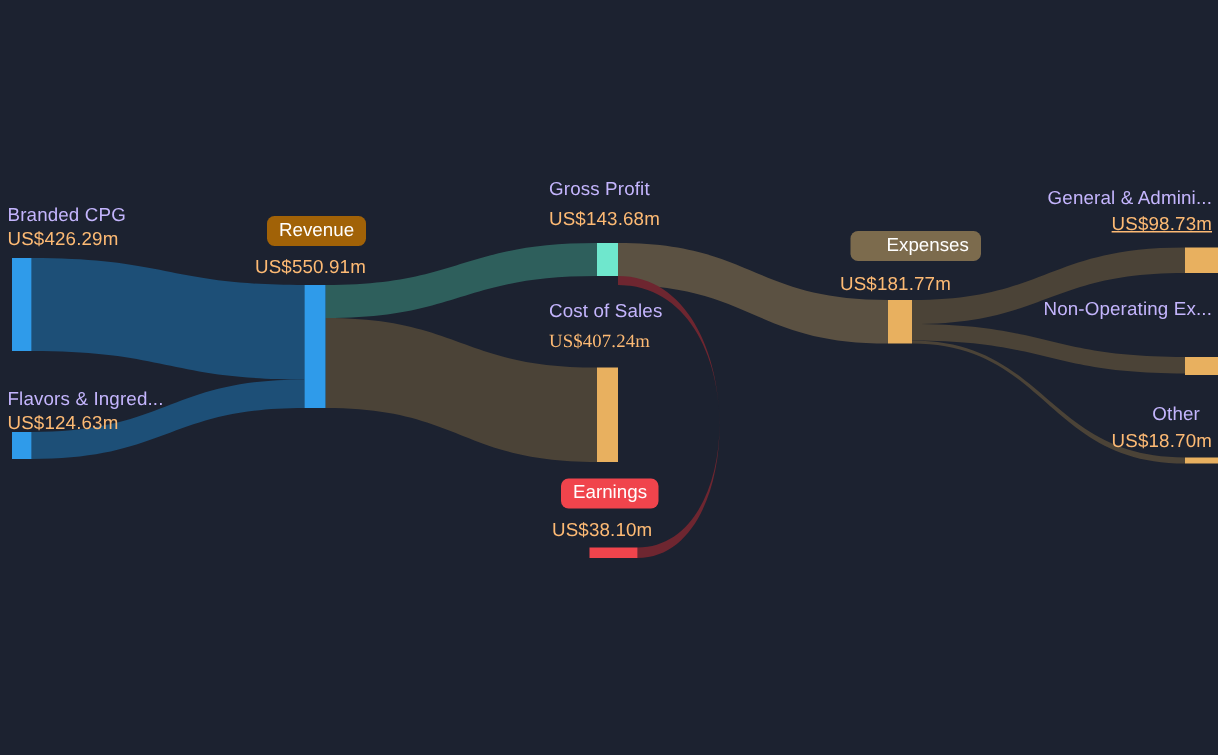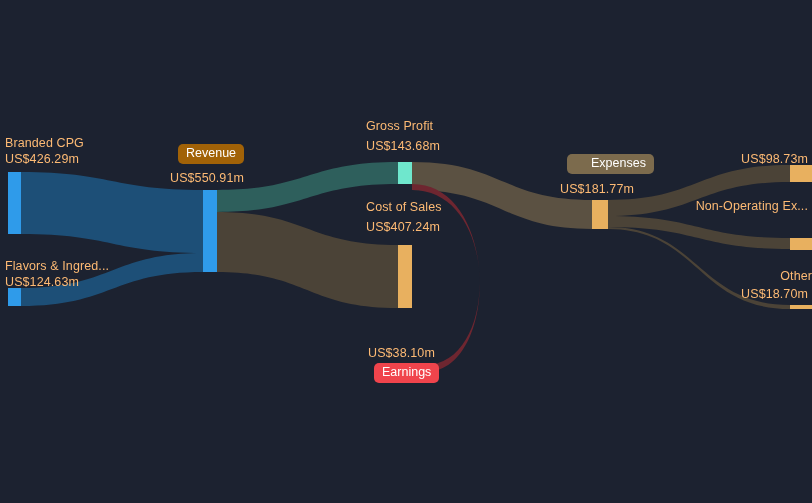--- a/index.html
+++ b/index.html
@@ -9,21 +9,21 @@
     font-family:"Liberation Sans", sans-serif;
     overflow:hidden;
     position:relative;
   }
   #chart-root{position:absolute;left:0;top:0;width:812px;height:503px;}
   svg.sankey{position:absolute;left:0;top:0;width:812px;height:503px;display:block;}
 
   .label-text{
     position:absolute;
     font-size:12.5px;
-    color:#fdba74;
+    color:#c4b5fd;
     white-space:nowrap;
     line-height:15px;
     letter-spacing:.1px;
   }
   .label-value{
     position:absolute;
     font-size:12.5px;
     color:#fdba74;
     white-space:nowrap;
     line-height:15px;
@@ -34,21 +34,21 @@
     position:absolute;
     font-size:12.5px;
     color:#ffffff;
     border-radius:5px;
     padding:2px 8px 3px 8px;
     white-space:nowrap;
     line-height:15px;
   }
   .badge-revenue{background:#a16207;}
   .badge-expenses{background:#7c6b4d;}
-  .badge-earnings{background:#f0444c;margin-top:44px;}
+  .badge-earnings{background:#f0444c;}
 </style>
 </head>
 <body>
 
 <div id="chart-root">
 
   <svg class="sankey" viewBox="0 0 812 503">
 
     <g>
 
@@ -91,28 +91,29 @@
   <div class="label-text" style="left:5px;top:259px;">Flavors &amp; Ingred...</div>
   <div class="label-value" style="left:5px;top:275px;">US$124.63m</div>
 
   <div class="badge badge-revenue" style="left:178px;top:144px;">Revenue</div>
   <div class="label-value" style="left:170px;top:171px;">US$550.91m</div>
 
   <div class="label-text" style="left:366px;top:119px;">Gross Profit</div>
   <div class="label-value" style="left:366px;top:139px;">US$143.68m</div>
 
   <div class="label-text" style="left:366px;top:200px;text-align:center;">Cost of Sales</div>
-  <div class="label-value" style="left:366px;top:220px;">US$407.24m</div>
+  <div class="label-value" style="left:366px;top:220px;font-family:Liberation Serif, serif;">US$407.24m</div>
 
   <div class="badge badge-expenses" style="left:567px;top:154px;padding-left:24px;">Expenses</div>
   <div class="label-value" style="left:560px;top:182px;">US$181.77m</div>
 
   <div class="badge badge-earnings" style="left:374px;top:319px;">Earnings</div>
   <div class="label-value" style="left:368px;top:346px;">US$38.10m</div>
 
-  <div class="label-value label-right" style="right:4px;top:152px;width:300px;">US$98.73m</div>
+  <div class="label-text label-right" style="right:4px;top:125px;width:300px;">General &amp; Admini...</div>
+  <div class="label-value label-right" style="right:4px;top:142px;width:300px;text-decoration:underline;">US$98.73m</div>
 
   <div class="label-text label-right" style="right:4px;top:199px;width:300px;">Non-Operating Ex...</div>
 
-  <div class="label-text label-right" style="right:0;top:269px;width:300px;">Other</div>
+  <div class="label-text label-right" style="right:12px;top:269px;width:300px;">Other</div>
   <div class="label-value label-right" style="right:4px;top:287px;width:300px;">US$18.70m</div>
 
 </div>
 
 </body></html>

